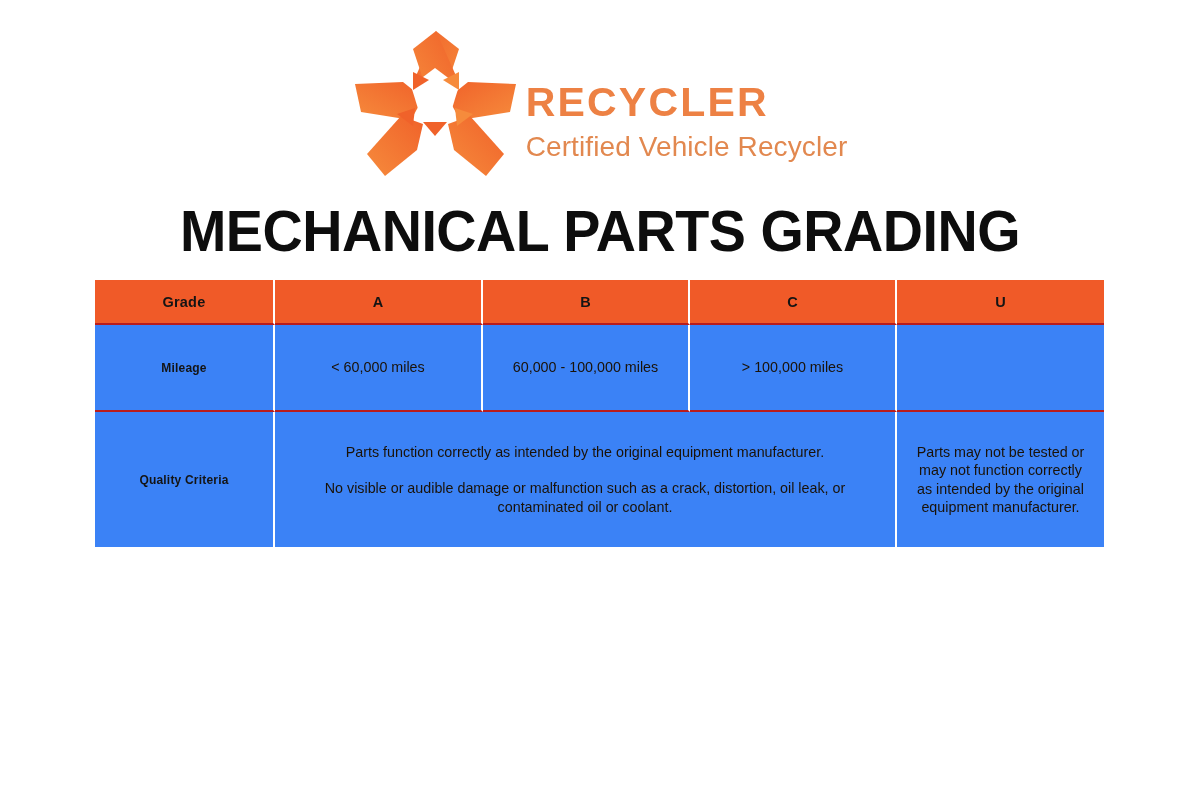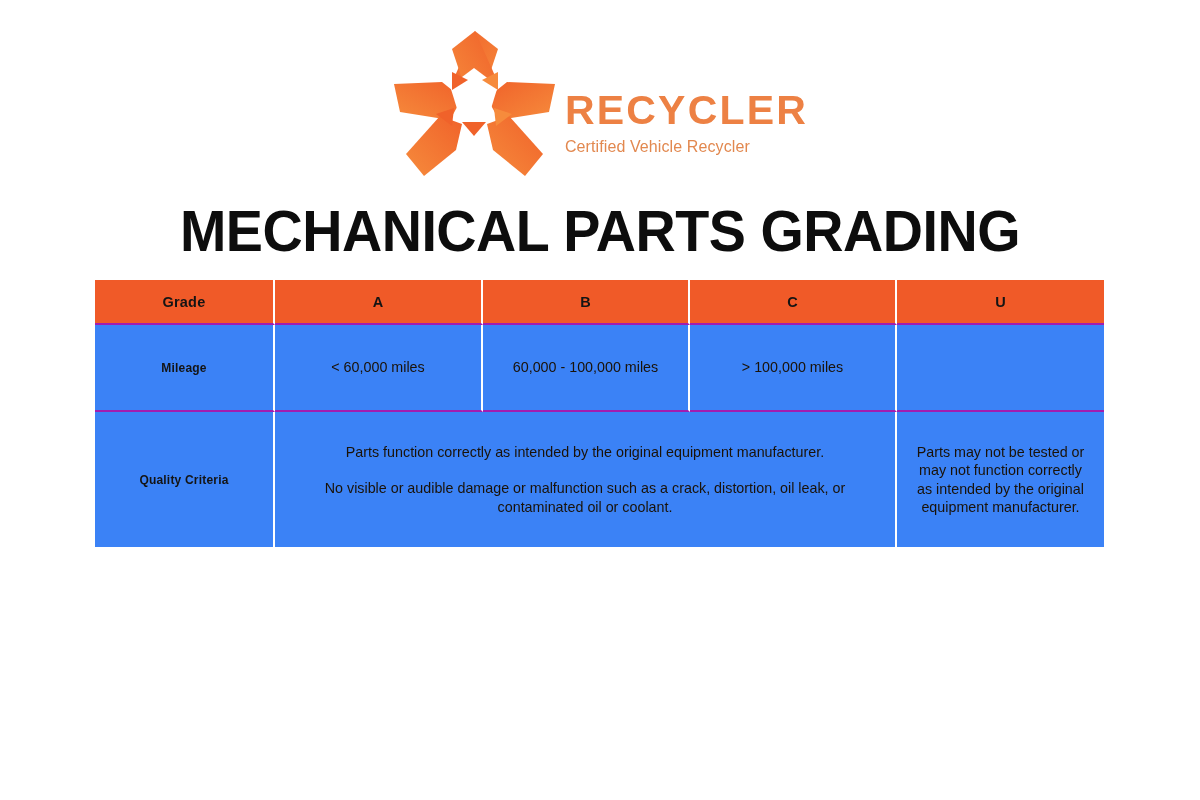--- a/index.html
+++ b/index.html
@@ -49,21 +49,21 @@
     font-family: "Liberation Sans", sans-serif;
     font-weight: bold;
     font-size: 41px;
     line-height: 1.0;
     letter-spacing: 2.2px;
     color: #ED8144;
   }
   .brand-tagline {
     font-family: "Liberation Sans", sans-serif;
     font-weight: normal;
-    font-size: 16px;
+    font-size: 28px;
     line-height: 1.25;
     letter-spacing: 0.1px;
     color: #E2884F;
     margin-top: 6px;
   }
 
   
   .doc-title {
     position: absolute;
     left: 0;
@@ -85,21 +85,21 @@
     left: 95px;
     top: 280px;
     width: 1009px;
     border-collapse: separate;
     border-spacing: 0;
     table-layout: fixed;
   }
   .grade-table td,
   .grade-table th {
     border-right: 2px solid #ffffff;
-    border-bottom: 2px solid #a21caf;
+    border-bottom: 2px solid #b91c1c;
     vertical-align: middle;
     text-align: center;
     font-family: "Liberation Sans", sans-serif;
   }
   .grade-table td:last-child,
   .grade-table th:last-child { border-right: none; }
   .grade-table tr:last-child td { border-bottom: none; }
 
   .col-label { width: 180px; }
   .col-a     { width: 208px; }

